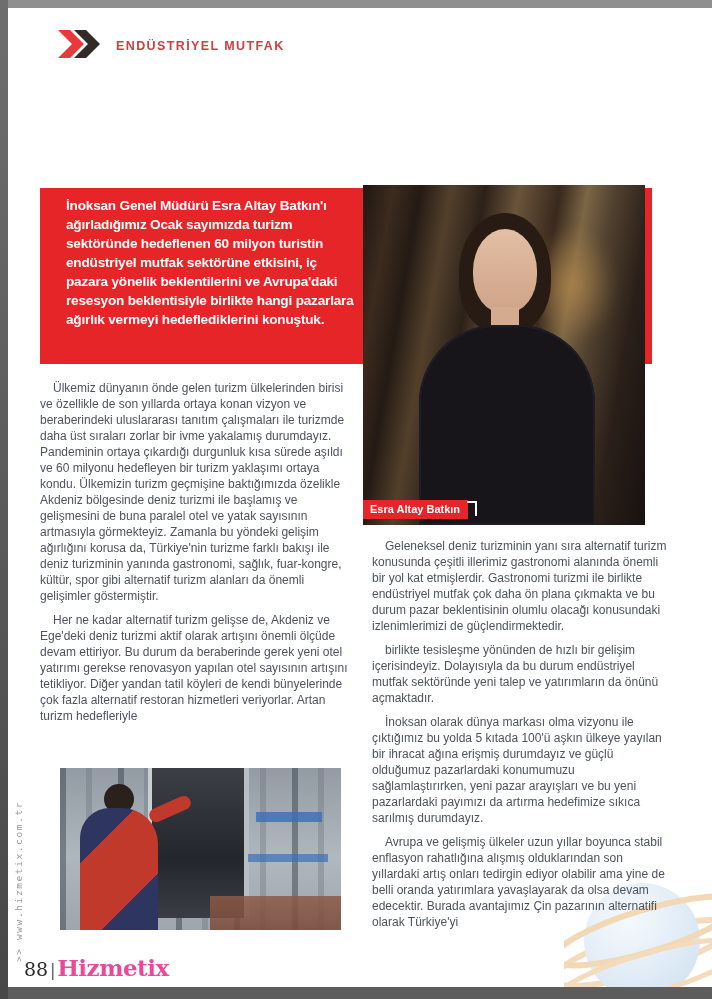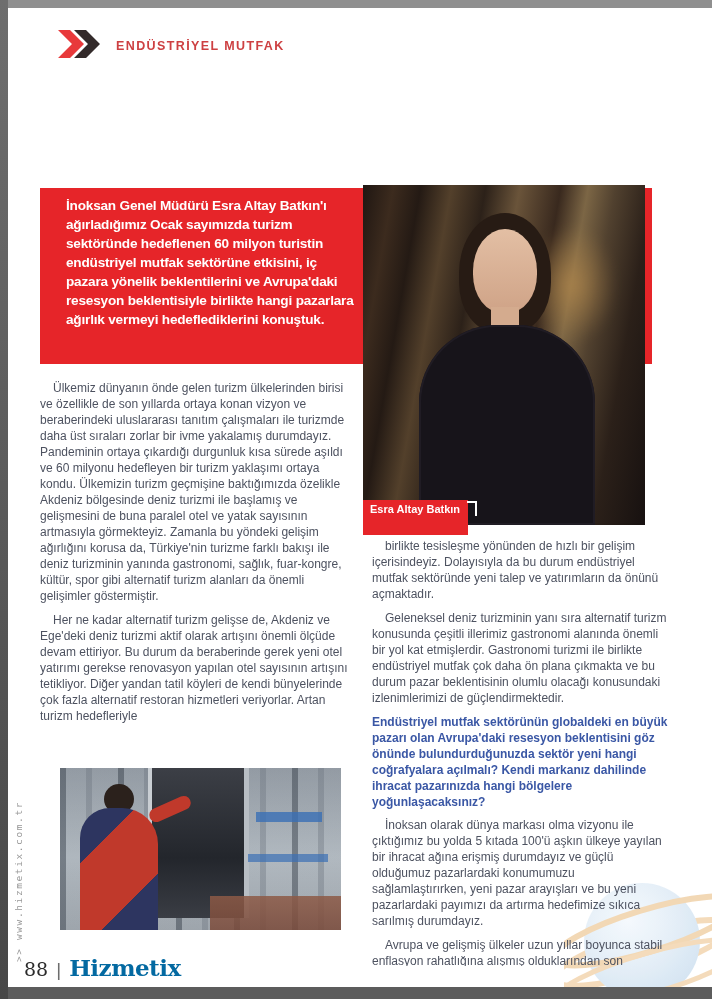--- a/index.html
+++ b/index.html
@@ -34,21 +34,21 @@
     background:linear-gradient(100deg,#1f1612 0%,#3c2b1e 9%,#241a14 17%,#53402b 26%,#2c2119 36%,#6a543a 46%,#39291e 58%,#7c6645 66%,#51412f 74%,#2b2019 85%,#171110 100%);}
   .p-glow1{position:absolute;right:28px;top:40px;width:90px;height:120px;background:radial-gradient(ellipse at center,#b98d4e 0%,rgba(90,60,30,0) 70%);filter:blur(6px);opacity:.7;}
   .p-glow2{position:absolute;right:90px;top:170px;width:70px;height:90px;background:radial-gradient(ellipse at center,#a67c42 0%,rgba(90,60,30,0) 70%);filter:blur(7px);opacity:.6;}
   .p-hair{position:absolute;left:96px;top:28px;width:92px;height:120px;border-radius:50% 50% 42% 42%;background:#271b14;}
   .p-face{position:absolute;left:110px;top:44px;width:64px;height:84px;border-radius:50% 50% 46% 46%;background:linear-gradient(180deg,#e3bfa4,#cfa387);}
   .p-neck{position:absolute;left:128px;top:122px;width:28px;height:26px;background:#d4ab8e;}
   .p-body{position:absolute;left:56px;top:140px;width:176px;height:200px;border-radius:78px 78px 0 0;background:#17141a;
     box-shadow:inset 0 0 0 2px #201c24;}
   .caption-badge{
     position:absolute;left:363px;top:500px;z-index:4;background:#e62529;color:#fff;
-    font-size:11px;font-weight:700;padding:4px 8px 20px 7px;line-height:1;
+    font-size:11px;font-weight:700;padding:4px 8px 4px 7px;line-height:1;
   }
   .caption-mark{position:absolute;right:-9px;top:1px;width:8px;height:13px;border-top:2px solid #fff;border-right:2px solid #fff;}
 
   
   .col{position:absolute;color:#4d5260;font-size:12px;line-height:16px;z-index:2;}
   .col p{margin:0 0 8px 0;text-indent:13px;}
   .col p.question{color:#3a57a5;font-weight:700;text-indent:0;margin-bottom:7px;}
   .col-left{left:40px;top:380px;width:314px;height:382px;overflow:hidden;}
   .col-right{left:372px;top:538px;width:296px;height:428px;overflow:hidden;}
 
@@ -66,24 +66,24 @@
 
   
   .sidebar-url{
     position:absolute;left:13px;top:792px;height:170px;z-index:3;
     writing-mode:vertical-rl;transform:rotate(180deg);
     color:#979797;font-size:9.5px;letter-spacing:1.6px;
     font-family:"DejaVu Sans Mono",monospace;
   }
 
   
-  .footer{position:absolute;left:24px;top:954px;display:flex;align-items:baseline;gap:8px;z-index:3;}
+  .footer{position:absolute;left:24px;top:954px;display:flex;align-items:baseline;gap:2px;z-index:3;}
   .page-number{font-family:"DejaVu Serif",serif;font-size:19px;color:#2b2b2b;}
   .footer-sep{color:#6d6d6d;font-size:19px;font-weight:300;}
-  .magazine-logo{font-family:"DejaVu Serif",serif;font-size:23px;font-weight:700;color:#0369a1;letter-spacing:-.5px;}
+  .magazine-logo{font-family:"DejaVu Serif",serif;font-size:23px;font-weight:700;color:#ec4899;letter-spacing:-.5px;}
 
   
   .saturn{position:absolute;right:-22px;bottom:-12px;width:170px;height:150px;z-index:1;opacity:.9;}
 </style>
 </head>
 <body>
 
 <div class="page">
 
   <div class="edge-top"></div>
@@ -117,23 +117,22 @@
     <span>Esra Altay Batkın</span>
     <span class="caption-mark"></span>
   </div>
 
   <div class="col col-left">
     <p>Ülkemiz dünyanın önde gelen turizm ülkelerinden birisi ve özellikle de son yıllarda ortaya konan vizyon ve beraberindeki uluslararası tanıtım çalışmaları ile turizmde daha üst sıraları zorlar bir ivme yakalamış durumdayız. Pandeminin ortaya çıkardığı durgunluk kısa sürede aşıldı ve 60 milyonu hedefleyen bir turizm yaklaşımı ortaya kondu. Ülkemizin turizm geçmişine baktığımızda özelikle Akdeniz bölgesinde deniz turizmi ile başlamış ve gelişmesini de buna paralel otel ve yatak sayısının artmasıyla görmekteyiz. Zamanla bu yöndeki gelişim ağırlığını korusa da, Türkiye'nin turizme farklı bakışı ile deniz turizminin yanında gastronomi, sağlık, fuar-kongre, kültür, spor gibi alternatif turizm alanları da önemli gelişimler göstermiştir.</p>
     <p>Her ne kadar alternatif turizm gelişse de, Akdeniz ve Ege'deki deniz turizmi aktif olarak artışını önemli ölçüde devam ettiriyor. Bu durum da beraberinde gerek yeni otel yatırımı gerekse renovasyon yapılan otel sayısının artışını tetikliyor. Diğer yandan tatil köyleri de kendi bünyelerinde çok fazla alternatif restoran hizmetleri veriyorlar. Artan turizm hedefleriyle</p>
   </div>
 
   <div class="col col-right">
+    <p>Geleneksel deniz turizminin yanı sıra alternatif turizm konusunda çeşitli illerimiz gastronomi alanında önemli bir yol kat etmişlerdir. Gastronomi turizmi ile birlikte endüstriyel mutfak çok daha ön plana çıkmakta ve bu durum pazar beklentisinin olumlu olacağı konusundaki izlenimlerimizi de güçlendirmektedir.</p>
     <p>birlikte tesisleşme yönünden de hızlı bir gelişim içerisindeyiz. Dolayısıyla da bu durum endüstriyel mutfak sektöründe yeni talep ve yatırımların da önünü açmaktadır.</p>
-    <p>Geleneksel deniz turizminin yanı sıra alternatif turizm konusunda çeşitli illerimiz gastronomi alanında önemli bir yol kat etmişlerdir. Gastronomi turizmi ile birlikte endüstriyel mutfak çok daha ön plana çıkmakta ve bu durum pazar beklentisinin olumlu olacağı konusundaki izlenimlerimizi de güçlendirmektedir.</p>
-    <p class="question">Endüstriyel mutfak sektörünün globaldeki en büyük pazarı olan Avrupa'daki resesyon beklentisini göz önünde bulundurduğunuzda sektör yeni hangi coğrafyalara açılmalı? Kendi markanız dahilinde ihracat pazarınızda hangi bölgelere yoğunlaşacaksınız?</p>
     <p>İnoksan olarak dünya markası olma vizyonu ile çıktığımız bu yolda 5 kıtada 100'ü aşkın ülkeye yayılan bir ihracat ağına erişmiş durumdayız ve güçlü olduğumuz pazarlardaki konumumuzu sağlamlaştırırken, yeni pazar arayışları ve bu yeni pazarlardaki payımızı da artırma hedefimize sıkıca sarılmış durumdayız.</p>
     <p>Avrupa ve gelişmiş ülkeler uzun yıllar boyunca stabil enflasyon rahatlığına alışmış olduklarından son yıllardaki artış onları tedirgin ediyor olabilir ama yine de belli oranda yatırımlara yavaşlayarak da olsa devam edecektir. Burada avantajımız Çin pazarının alternatifi olarak Türkiye'yi</p>
   </div>
 
   <div class="factory">
     <div class="f-bars"></div>
     <div class="f-panel"></div>
     <div class="f-blue1"></div>
     <div class="f-blue2"></div>
     <div class="f-floor"></div>

